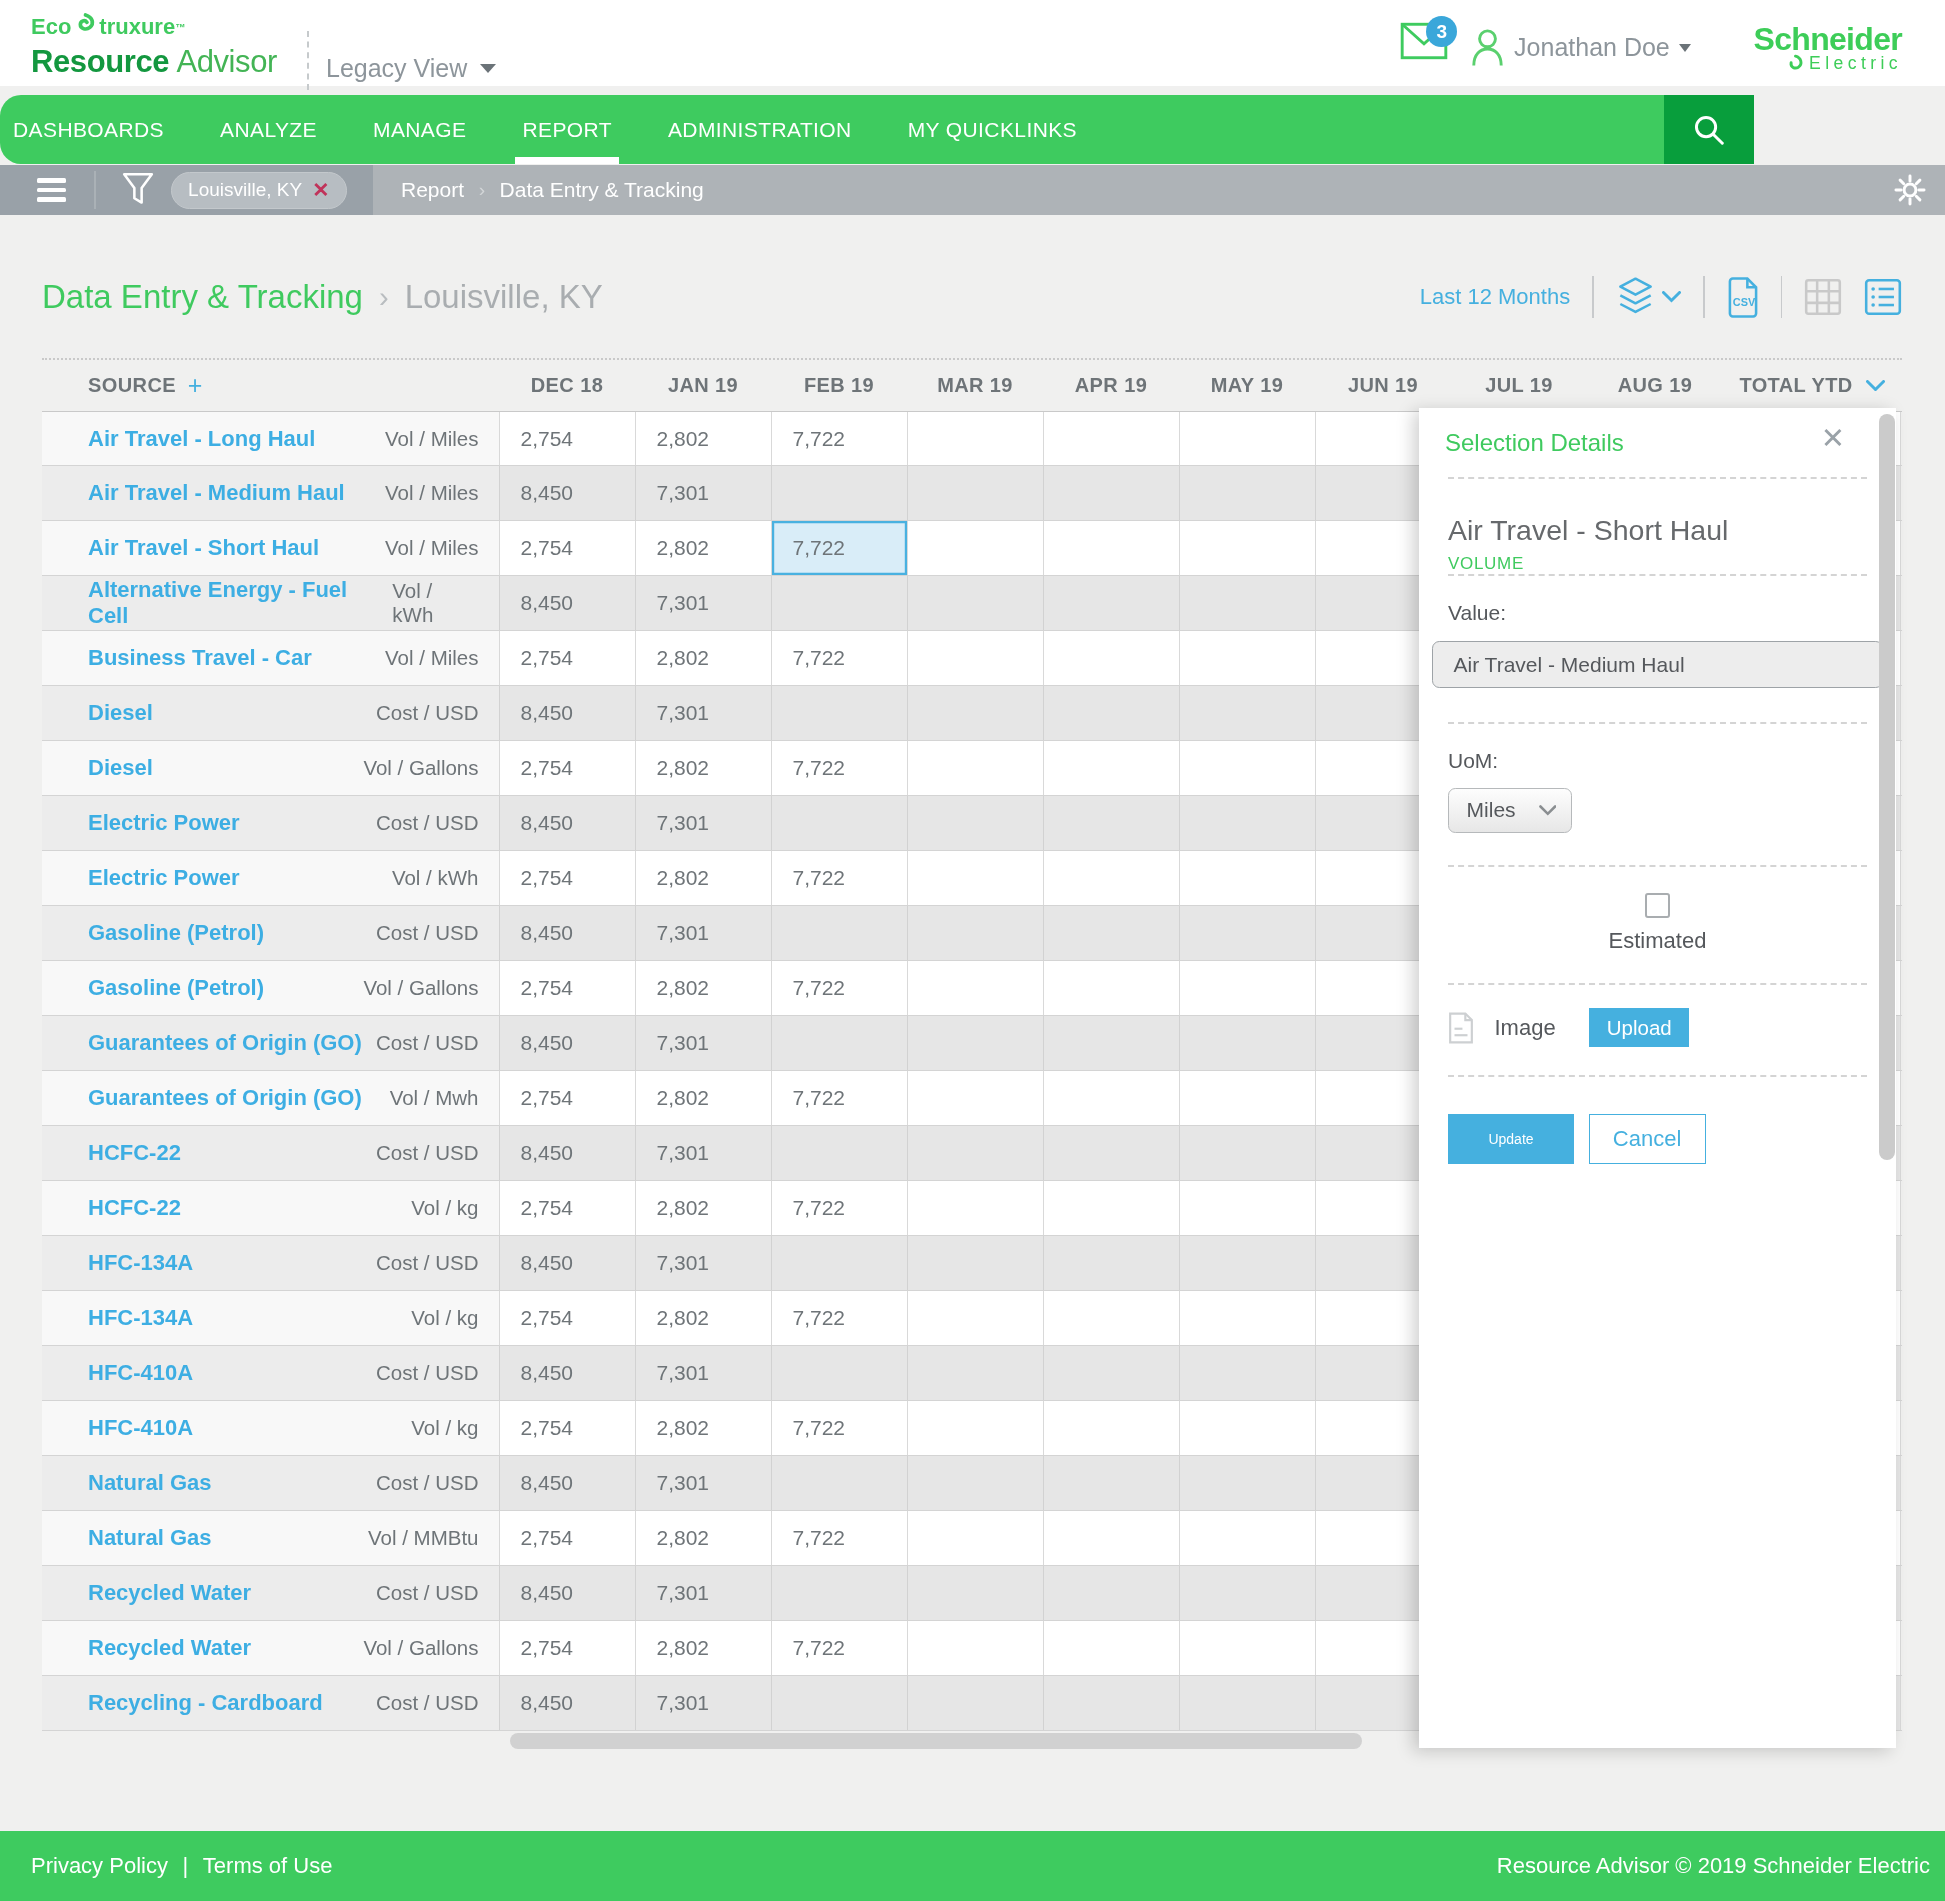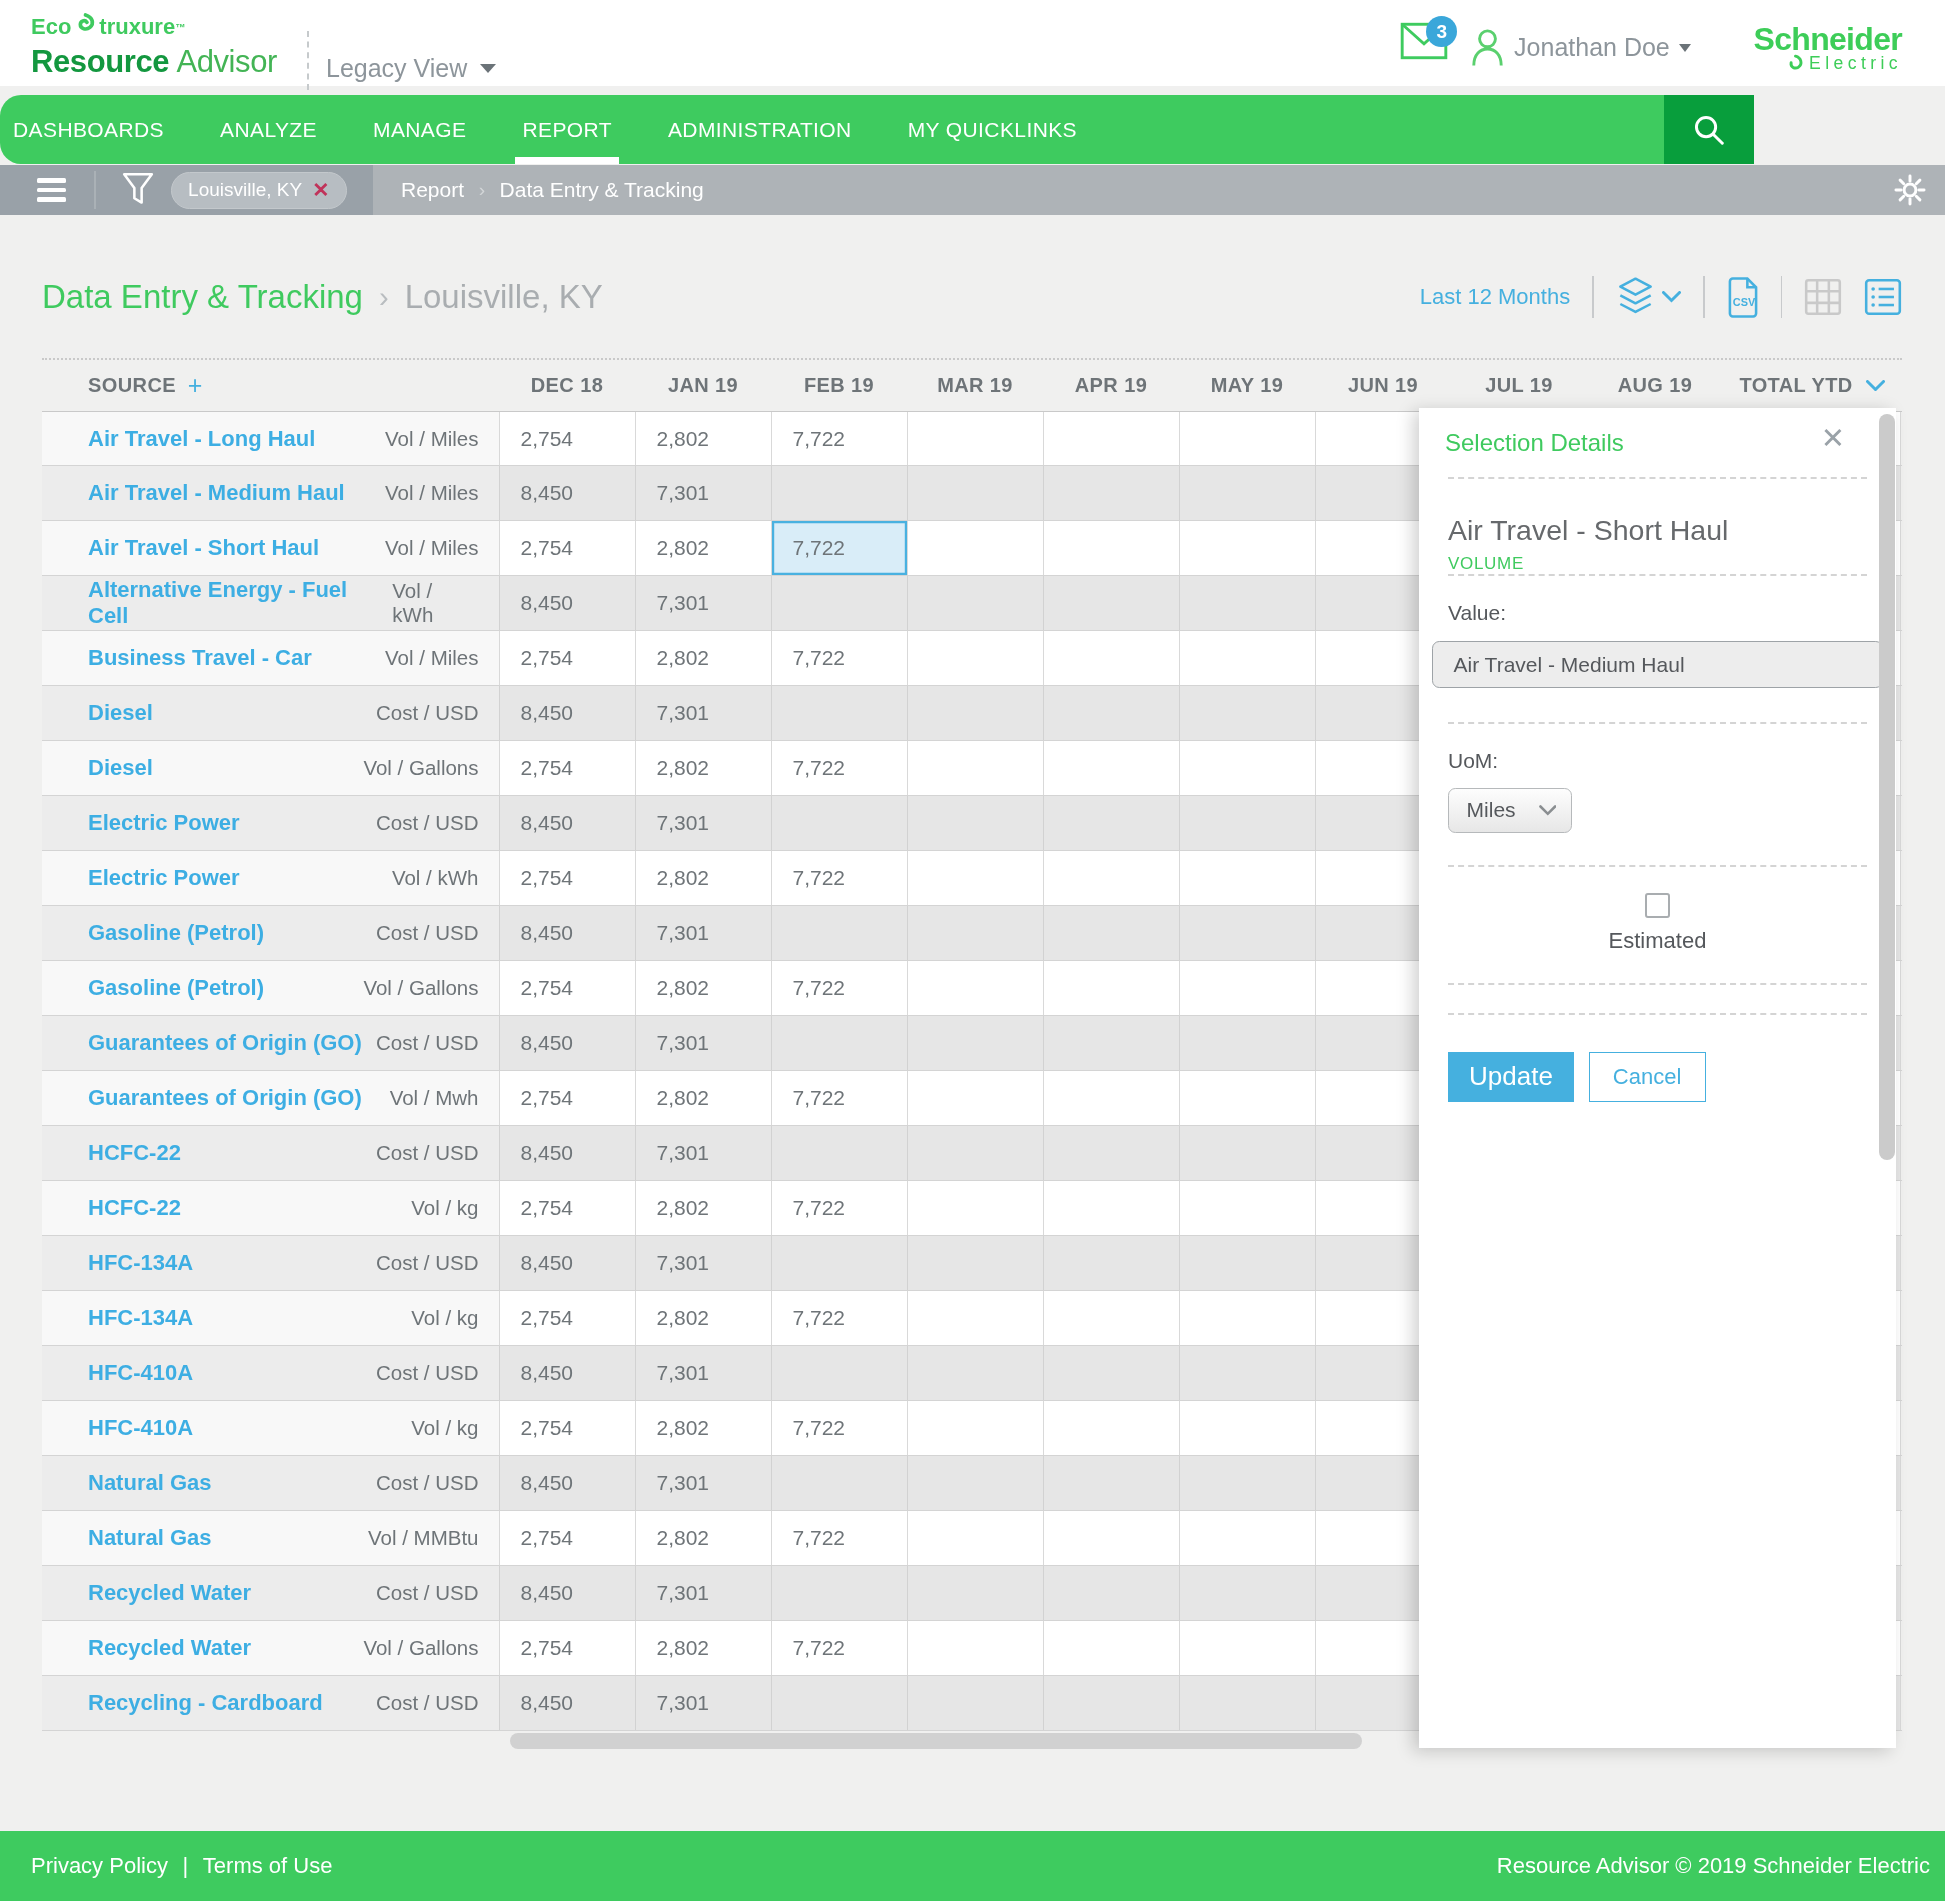--- a/index.html
+++ b/index.html
@@ -94,21 +94,21 @@
   .p-select { margin:14.6px 0 0 29px; width:124px; height:45px; border:1.5px solid #b6b9bb; border-radius:7.3px; background:linear-gradient(#fdfdfd,#e7e7e7); display:flex; align-items:center; justify-content:space-between; padding:0 14.6px 0 17.6px; font-size:21px; color:#55585c; cursor:pointer; }
   .p-select + .p-sep { margin-top:32px; }
   .estimated { margin:26px 29px 0; display:flex; align-items:center; gap:10px;flex-direction:column; }
   .estimated .label { font-size:22px; color:#55585c; }
   .estimated-sep { margin-top:29px; }
   .image-row { margin:23.4px 29px 0; display:flex; align-items:center; gap:20.5px; }
   .image-row .label { font-size:22px; color:#55585c; margin-right:13px; }
   .upload-btn { background:#45b0df; color:#fff; border:none; font-size:20.5px; font-family:inherit; padding:7.3px 17.6px; cursor:pointer; }
   .image-sep { margin-top:28px; }
   .btn-row { margin:37px 29px 0; display:flex; gap:14.6px; }
-  .btn-update { width:126px; height:50px; background:#45b0df; color:#fff; border:none; font-size:26px; font-family:inherit; cursor:pointer; }
+  .btn-update { width:126px; height:50px; background:#45b0df; color:#fff; border:none; font-size:14px; font-family:inherit; cursor:pointer; }
   .btn-cancel { width:117px; height:50px; background:#fff; color:#45b0df; border:1.5px solid #45b0df; font-size:22px; font-family:inherit; cursor:pointer; }
   .vscroll { position:absolute; right:1.5px; top:5.9px; width:16px; height:746px; border-radius:8px; background:#cbcbcb; cursor:pointer; }
 
   
   .footer { position:absolute; left:0; top:1831px; width:1946px; height:70px; background:#3ecb5f; color:#ffffff; }
   .footer-left { position:absolute; left:31px; top:0; height:70px; display:flex; align-items:center; gap:14.6px; font-size:22px; }
   .footer-left a { color:#fff; text-decoration:none; cursor:pointer; }
   .footer-right { position:absolute; right:16px; top:0; height:70px; display:flex; align-items:center; font-size:22px; }
 </style>
 </head>
@@ -697,20 +697,30 @@
     <svg width="17.6" height="11" viewBox="0 0 24 15">
         <polyline points="2,2 12,12 22,2" fill="none" stroke="#8a8e91" stroke-width="3.5" stroke-linecap="round"></polyline>
       </svg>
   </div>
   <div class="p-sep"></div>
   <div class="estimated">
     <div class="cbx"></div>
     <span class="label">Estimated</span>
   </div>
   <div class="p-sep estimated-sep"></div>
+  <div class="image-row">
+    <svg width="26" height="34" viewBox="0 0 36 46">
+      <path d="M3 3 H24 L33 12 V43 H3 Z" fill="none" stroke="#cdd0d2" stroke-width="3"></path>
+      <path d="M24 3 V12 H33" fill="none" stroke="#cdd0d2" stroke-width="3"></path>
+      <line x1="9" y1="24" x2="20" y2="24" stroke="#cdd0d2" stroke-width="3"></line>
+      <line x1="9" y1="33" x2="27" y2="33" stroke="#cdd0d2" stroke-width="3"></line>
+    </svg>
+    <span class="label">Image</span>
+    <button class="upload-btn">Upload</button>
+  </div>
   <div class="p-sep image-sep"></div>
   <div class="btn-row">
     <button class="btn-update">Update</button>
     <button class="btn-cancel">Cancel</button>
   </div>
   <div class="vscroll"></div>
 </div>
 
 <div class="footer">
   <div class="footer-left">

